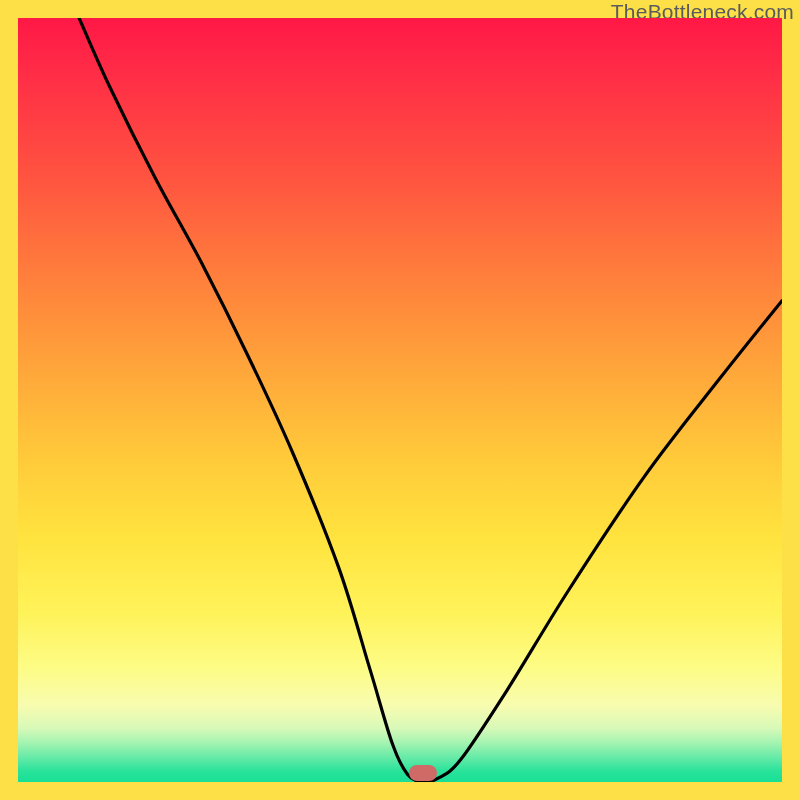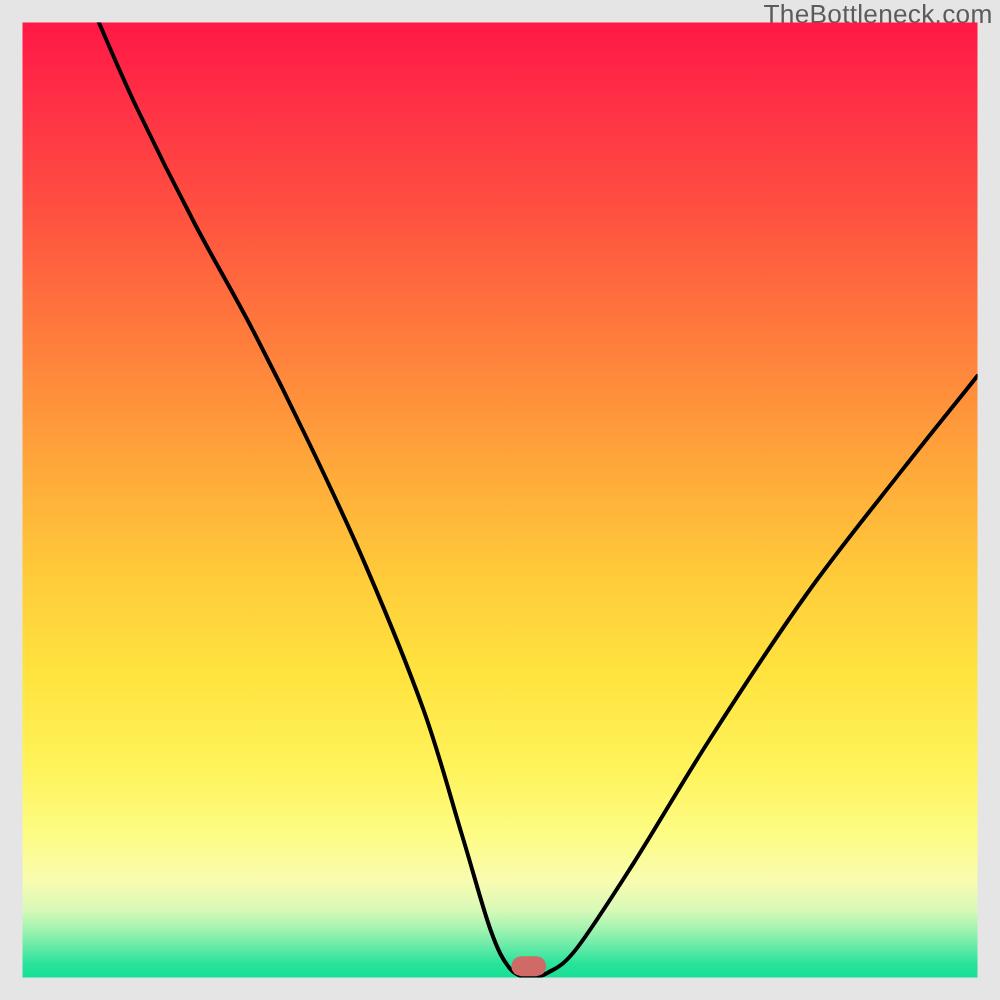--- a/index.html
+++ b/index.html
@@ -8,21 +8,21 @@
     width: 800px;
     height: 800px;
     background: #000;
     overflow: hidden;
     font-family: Arial, Helvetica, sans-serif;
   }
   .frame {
     position: relative;
     width: 800px;
     height: 800px;
-    background: #e5e5e5;
+    background: #fde047;
   }
   .plot {
     position: absolute;
     left: 18px;
     top: 18px;
     width: 764px;
     height: 764px;
     
     background: linear-gradient(
       to bottom,

